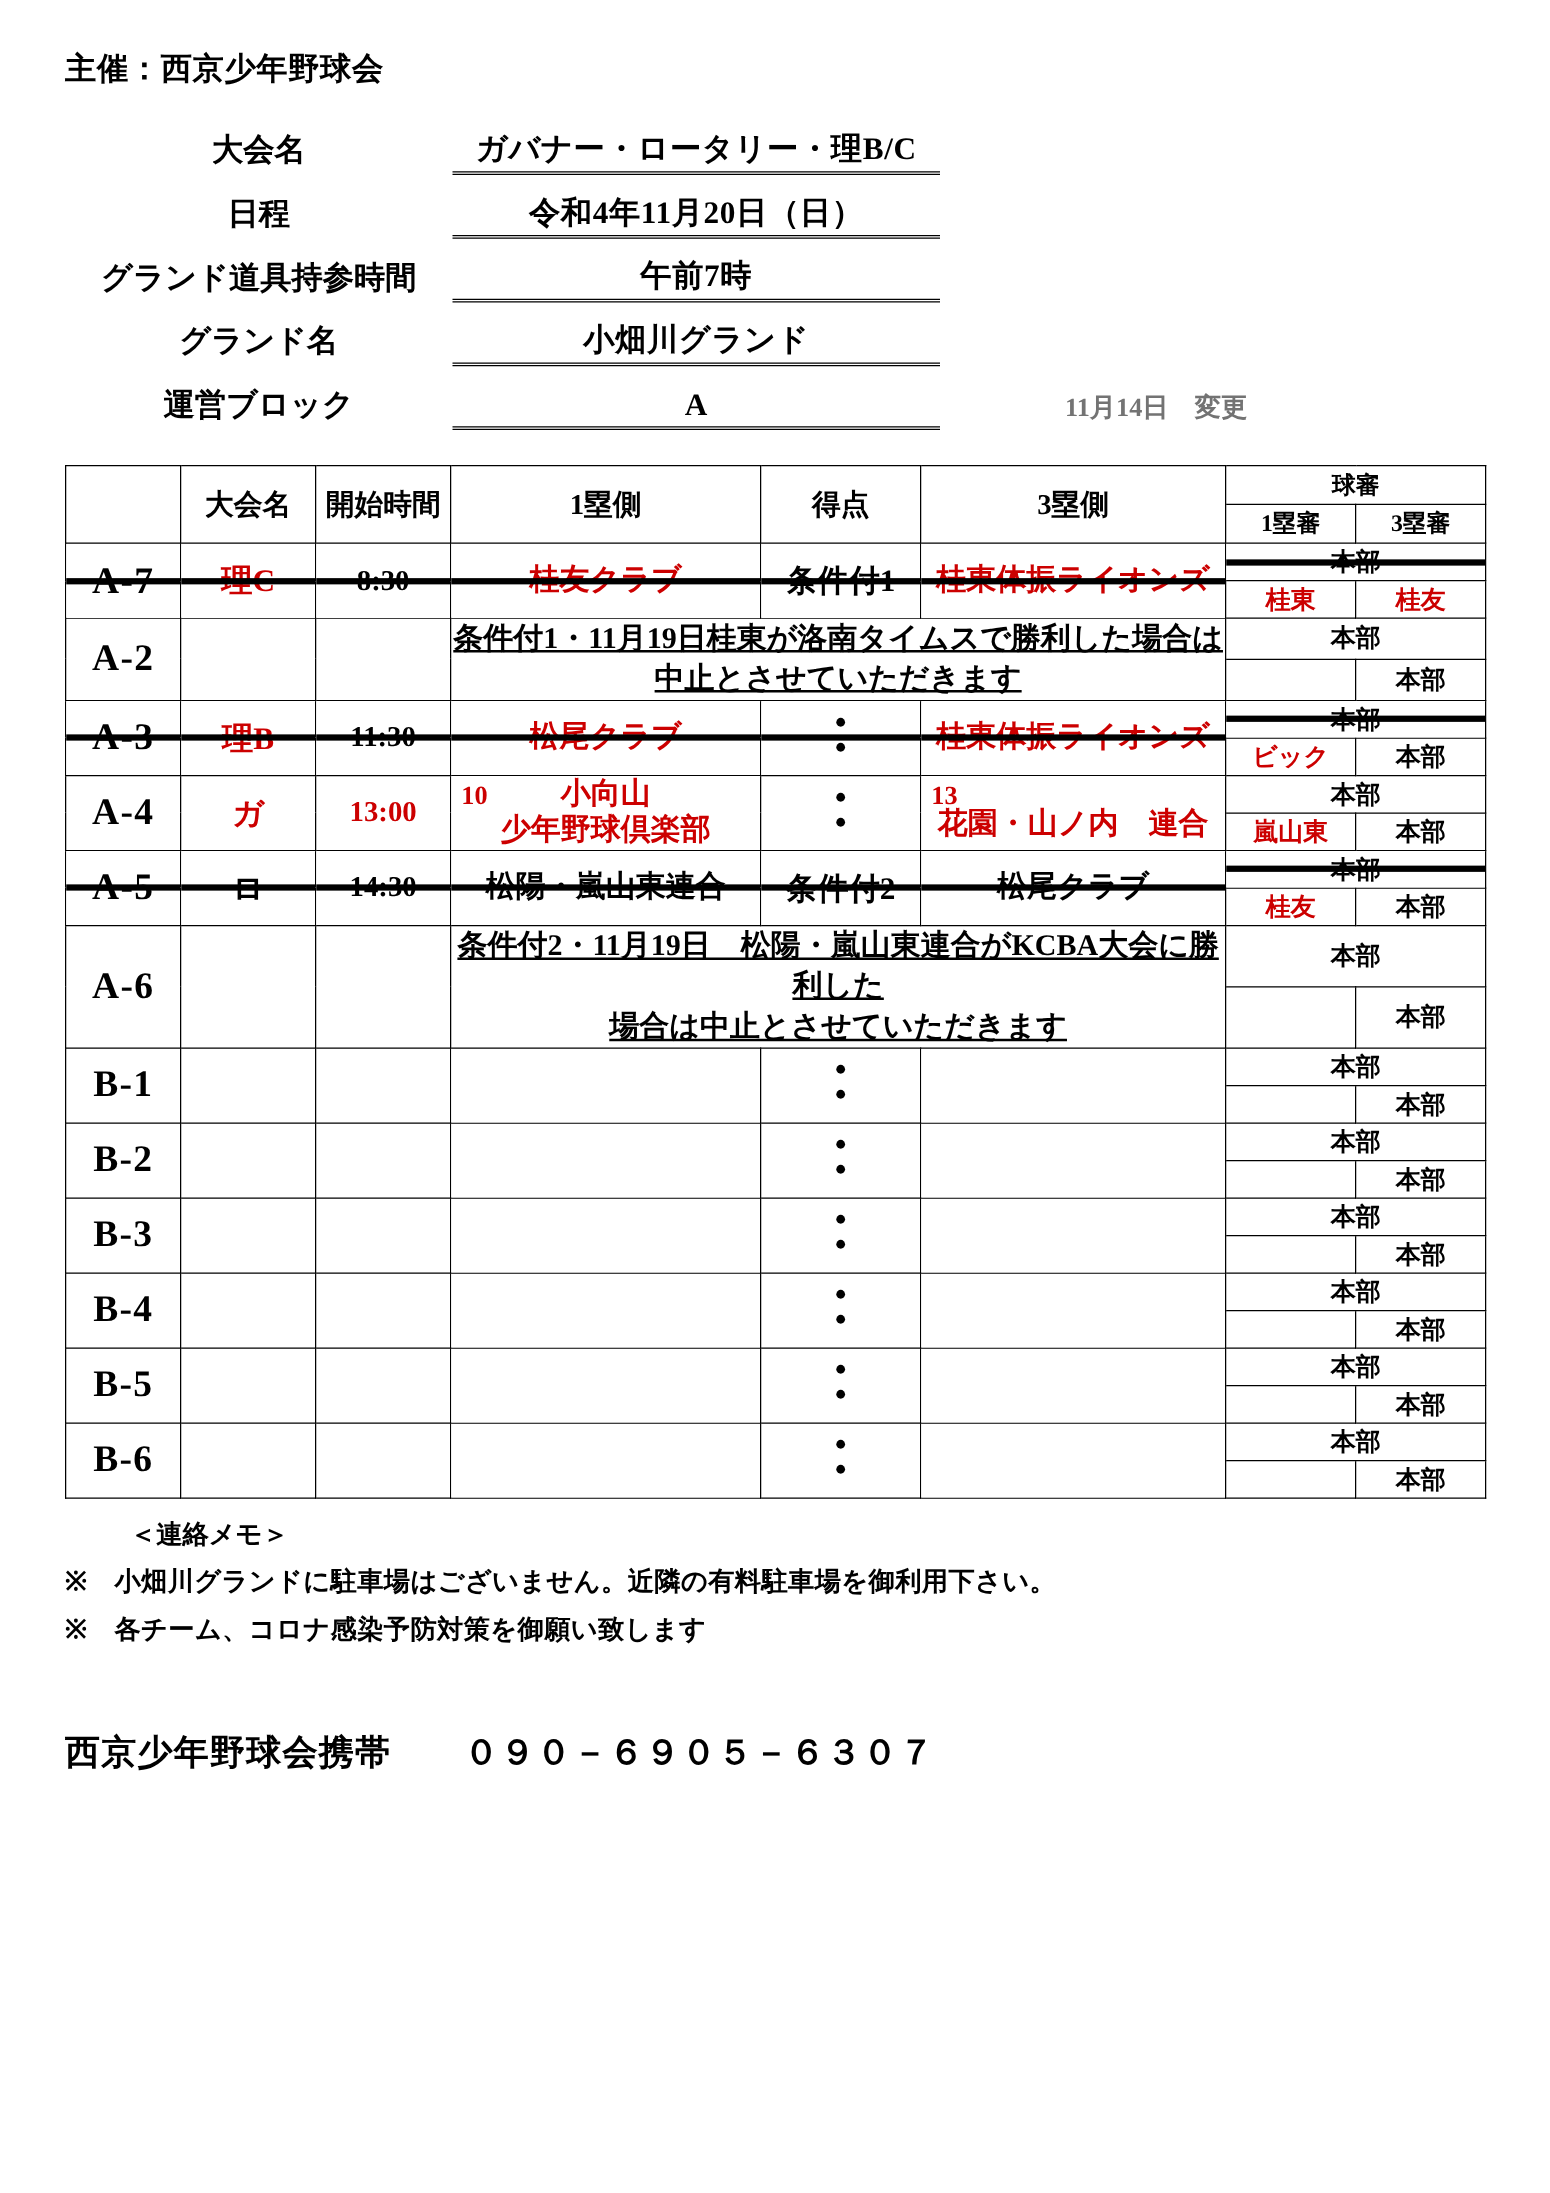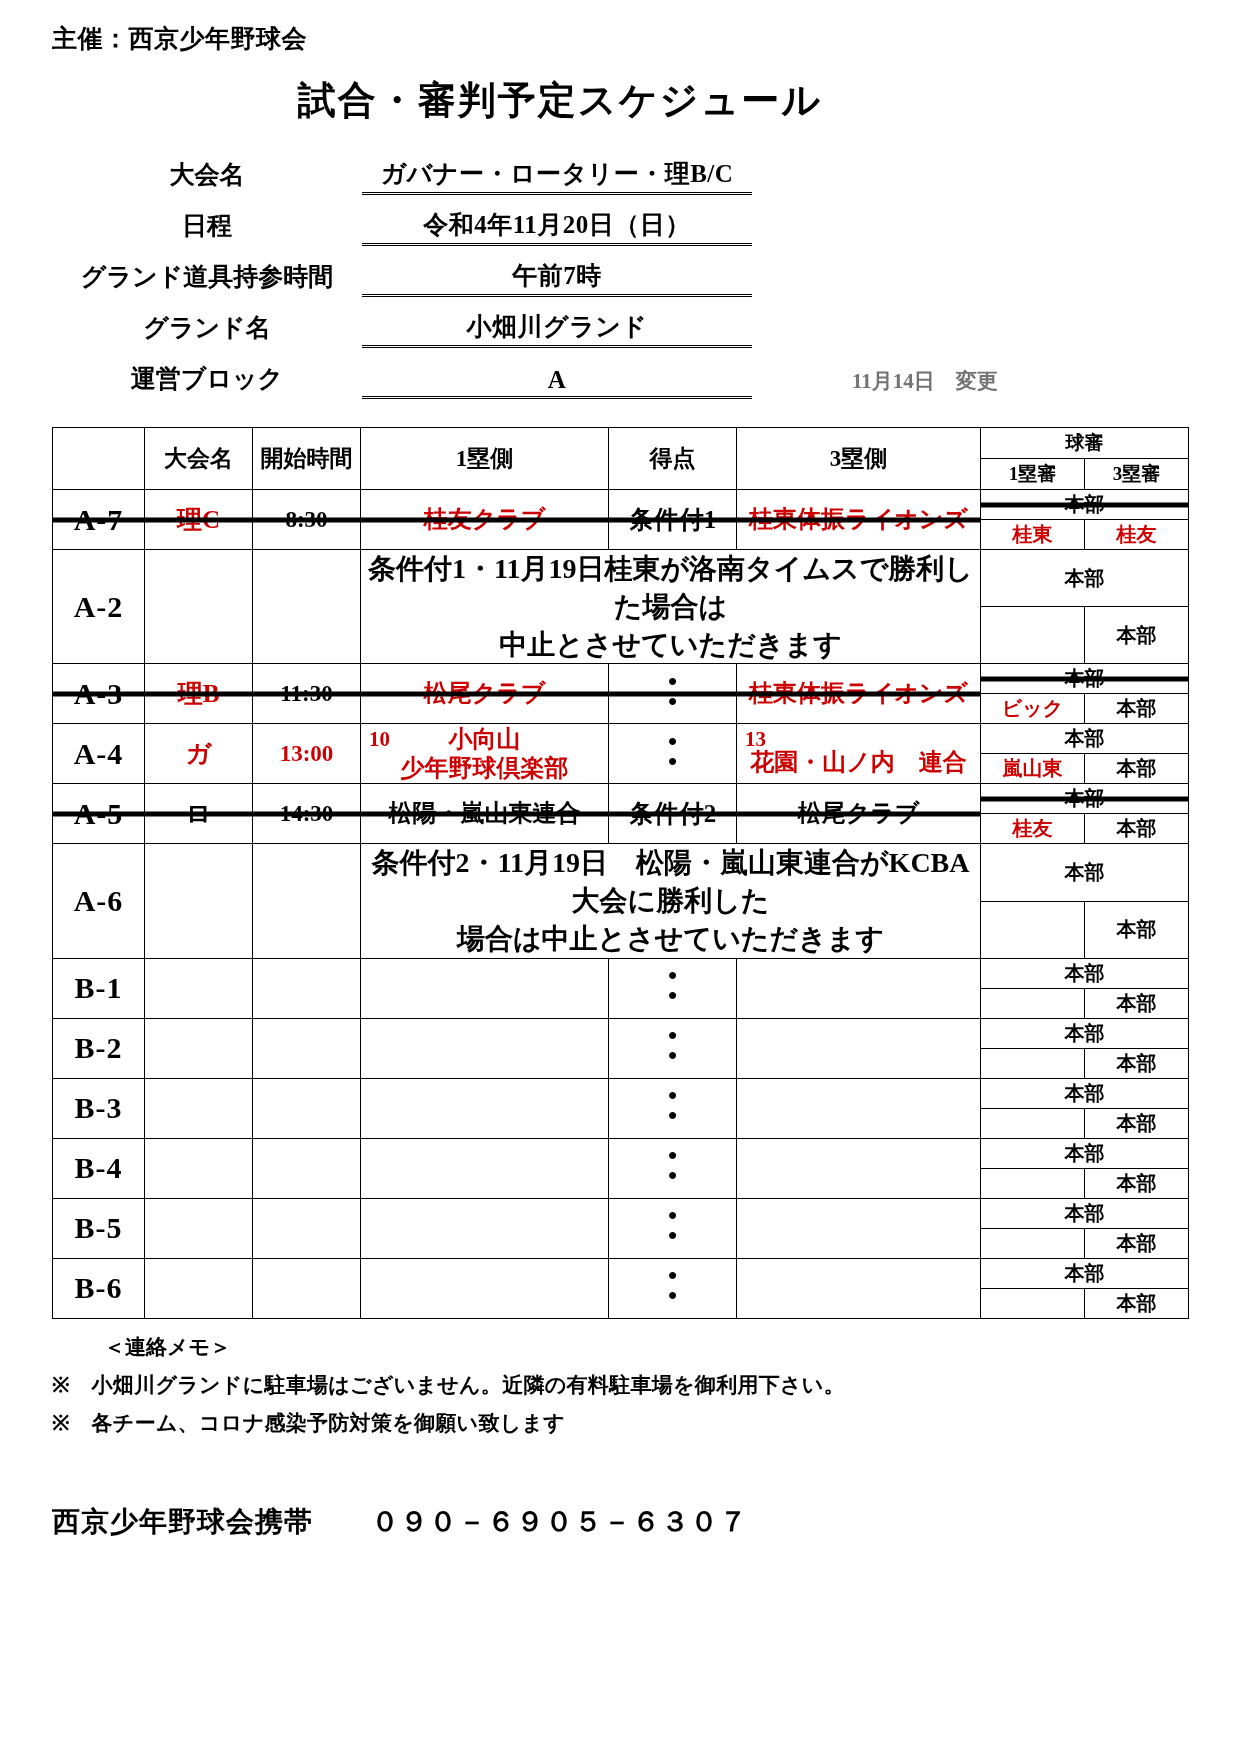--- a/index.html
+++ b/index.html
@@ -12,21 +12,21 @@
     color: #000000;
     position: relative;
   }
   .page { padding: 0 52px; }
 
   
   .host {
     font-size: 25px;
     font-weight: bold;
     letter-spacing: 0.5px;
-    padding-top: 22px;
+    padding-top: 38px;
     margin-left: 0px;
   }
 
   
   .doc-title {
     text-align: center;
     font-size: 38px;
     font-weight: bold;
     letter-spacing: 2px;
     margin-top: 20px;
@@ -125,23 +125,24 @@
   
   .dots {
     display: inline-block;
     line-height: 0.78;
     font-size: 26px;
     font-weight: bold;
   }
 
   
   .note-span {
-    font-size: 28px;
+    font-size: 24px;
     line-height: 1.35;
     padding: 5px 4px;
+    text-decoration: underline;
   }
 
   
   .teamcell {
     position: relative;
     padding: 4px 6px;
     line-height: 1.2;
   }
   .sup-no {
     position: absolute;
@@ -168,21 +169,20 @@
     margin-right: 40px;
   }
 </style>
 </head>
 <body>
 
 <div class="page">
 
   <div class="host">主催：西京少年野球会</div>
 
-  <div class="doc-title">試合・審判予定スケジュール</div>
 
   <div class="fields">
 
     <div class="field-row">
       <div class="field-label">大会名</div>
       <div class="field-value-wrap">
         <span class="field-value">ガバナー・ロータリー・理B/C</span>
       </div>
     </div>
 

